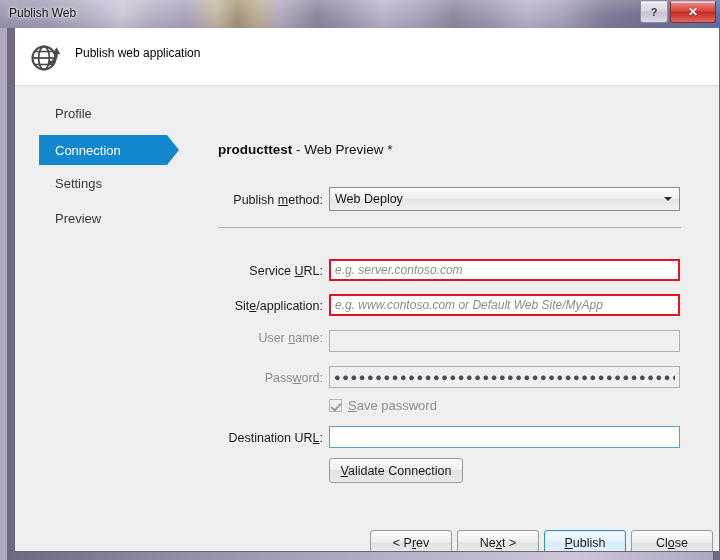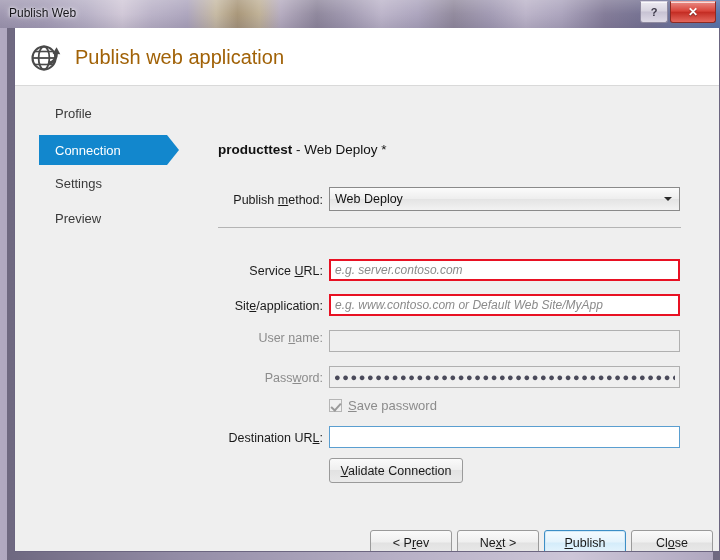--- a/index.html
+++ b/index.html
@@ -132,22 +132,22 @@
     position: absolute;
     left: 13px;
     top: 11px;
     width: 36px;
     height: 36px;
   }
   .dlg-header-title {
     position: absolute;
     left: 60px;
     top: 18px;
-    font-size: 20px;
-    color: #a16207;
+    font-size: 12px;
+    color: #000000;
   }
 
   
   .dlg-body {
     position: absolute;
     left: 0;
     top: 58px;
     width: 704px;
     height: 465px;
     background: #efefef;
@@ -418,21 +418,21 @@
             <span>Settings</span>
           </div>
           <div class="nav-item" style="top:117px;">
             <span>Preview</span>
           </div>
         </div>
 
         <div class="main">
 
           <div class="profile-title">
-            <b>producttest</b><span> - Web Deploy *</span>
+            <b>producttest</b><span> - Web Preview *</span>
           </div>
 
           <div class="row-label" style="top:107px; left:0px; width:118px;">
             <span>Publish </span><u>m</u><span>ethod:</span>
           </div>
           <div class="combo">
             <div class="combo-text">Web Deploy</div>
             <div class="combo-arrow-box">
                 <div class="caret-down"></div>
               </div>

